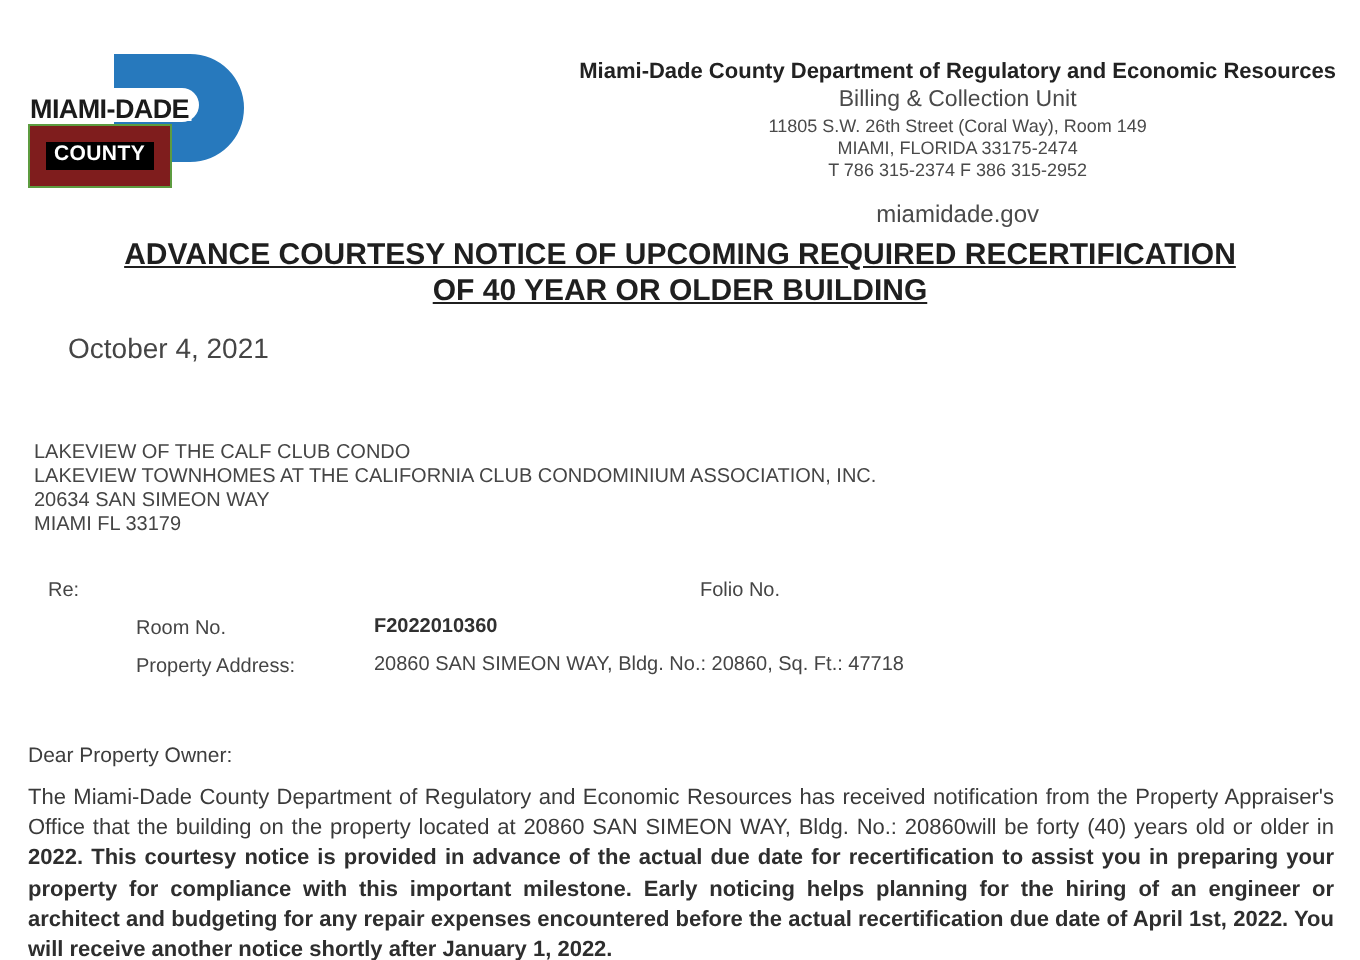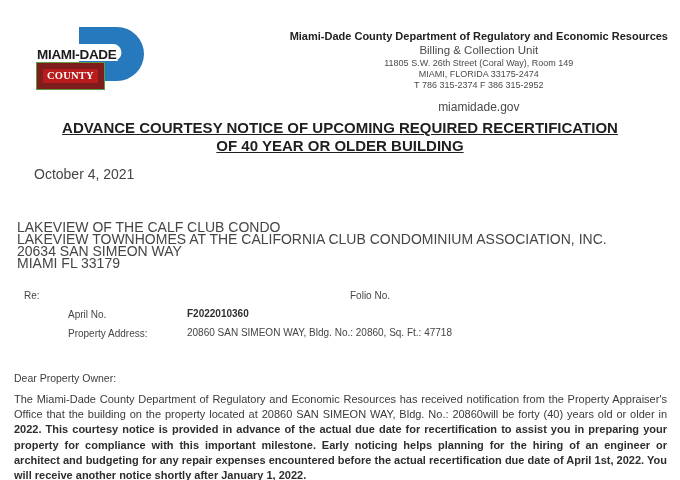--- a/index.html
+++ b/index.html
@@ -8,57 +8,57 @@
     position: relative;
     width: 680px;
     height: 480px;
     background: #ffffff;
     font-family: "Liberation Sans", sans-serif;
     color: #383838;
     overflow: hidden;
   }
 
   
-  .logo { position: absolute; left: 15px; top: 27px; width: 112px; height: 54px; margin-left: 22px; }
+  .logo { position: absolute; left: 15px; top: 27px; width: 112px; height: 54px; }
   .logo-d { position: absolute; left: 36px; top: 0; width: 78px; height: 54px; }
   .logo-wordmark {
     position: absolute; left: 0; top: 20px;
     font-size: 13.5px; font-weight: bold; color: #1b1b1b;
     letter-spacing: -0.3px; white-space: nowrap;
     text-shadow: -1.5px -1.5px 0 #fff, 1.5px -1.5px 0 #fff, -1.5px 1.5px 0 #fff,
                  1.5px 1.5px 0 #fff, 0 -1.5px 0 #fff, 0 1.5px 0 #fff,
                  -1.5px 0 0 #fff, 1.5px 0 0 #fff;
   }
   .logo-county {
     position: absolute; left: 0; top: 36px;
-    background: #b91c1c; color: #ffffff;
-    border: 6px solid #7f1d1d; outline: 1px solid #5d9c40;
+    background: #000000; color: #ffffff;
+    border: 8px solid #7f1d1d; outline: 1px solid #5d9c40;
     font-size: 10.5px; font-weight: bold; letter-spacing: 0.2px;
-    padding: 0 4px 1px 4px; line-height: 13px; font-family: Liberation Serif, serif;
+    padding: 0 4px 1px 4px; line-height: 13px;
   }
 
   
   .header-info { position: absolute; right: 12px; top: 30px; text-align: center; }
   .hdr-dept { font-size: 11px; font-weight: bold; color: #222; margin-bottom: 2px; }
   .hdr-unit { font-size: 11.5px; color: #4a4a4a; margin-bottom: 2px; }
   .hdr-line { font-size: 9px; color: #4a4a4a; line-height: 11px; }
   .hdr-web  { font-size: 12px; color: #4a4a4a; margin-top: 9px; }
 
   
   .title {
     position: absolute; left: 0; right: 0; top: 119px;
     text-align: center; font-size: 15px; font-weight: bold; color: #1f1f1f;
     line-height: 18px;
   }
   .title span { text-decoration: underline; }
 
   
   .date { position: absolute; left: 15px; top: 166px; font-size: 14px; color: #454545; margin-left: 19px; }
 
-  .recipient { position: absolute; left: 17px; top: 221px; font-size: 14px; line-height: 12px; color: #454545; }
+  .recipient { position: absolute; left: 17px; top: 221px; font-size: 10px; line-height: 12px; color: #454545; }
 
   .re-block { position: absolute; left: 24px; top: 290px; font-size: 10px; color: #454545; }
   .re-row { display: flex; align-items: center; margin-bottom: 7px; justify-content: space-between; }
   .re-col0 { width: 44px; }
   .re-col1 { width: 119px; }
   .re-col2 { width: 282px; line-height: 12px; }
   .re-bold { font-weight: bold; color: #303030; }
 
   .salutation { position: absolute; left: 14px; top: 372px; font-size: 10.5px; color: #3d3d3d; }
 
@@ -104,21 +104,21 @@
     <div>MIAMI FL 33179</div>
   </div>
 
   <div class="re-block">
     <div class="re-row">
       <div class="re-col0">Re:</div>
       <div class="re-col1">Folio No.</div>
     </div>
     <div class="re-row">
       <div class="re-col0"></div>
-      <div class="re-col1">April No.</div>
+      <div class="re-col1">Room No.</div>
       <div class="re-col2 re-bold">F2022010360</div>
     </div>
     <div class="re-row">
       <div class="re-col0"></div>
       <div class="re-col1">Property Address:</div>
       <div class="re-col2">20860 SAN SIMEON WAY, Bldg. No.: 20860, Sq. Ft.: 47718</div>
     </div>
   </div>
 
   <div class="salutation">Dear Property Owner:</div>

